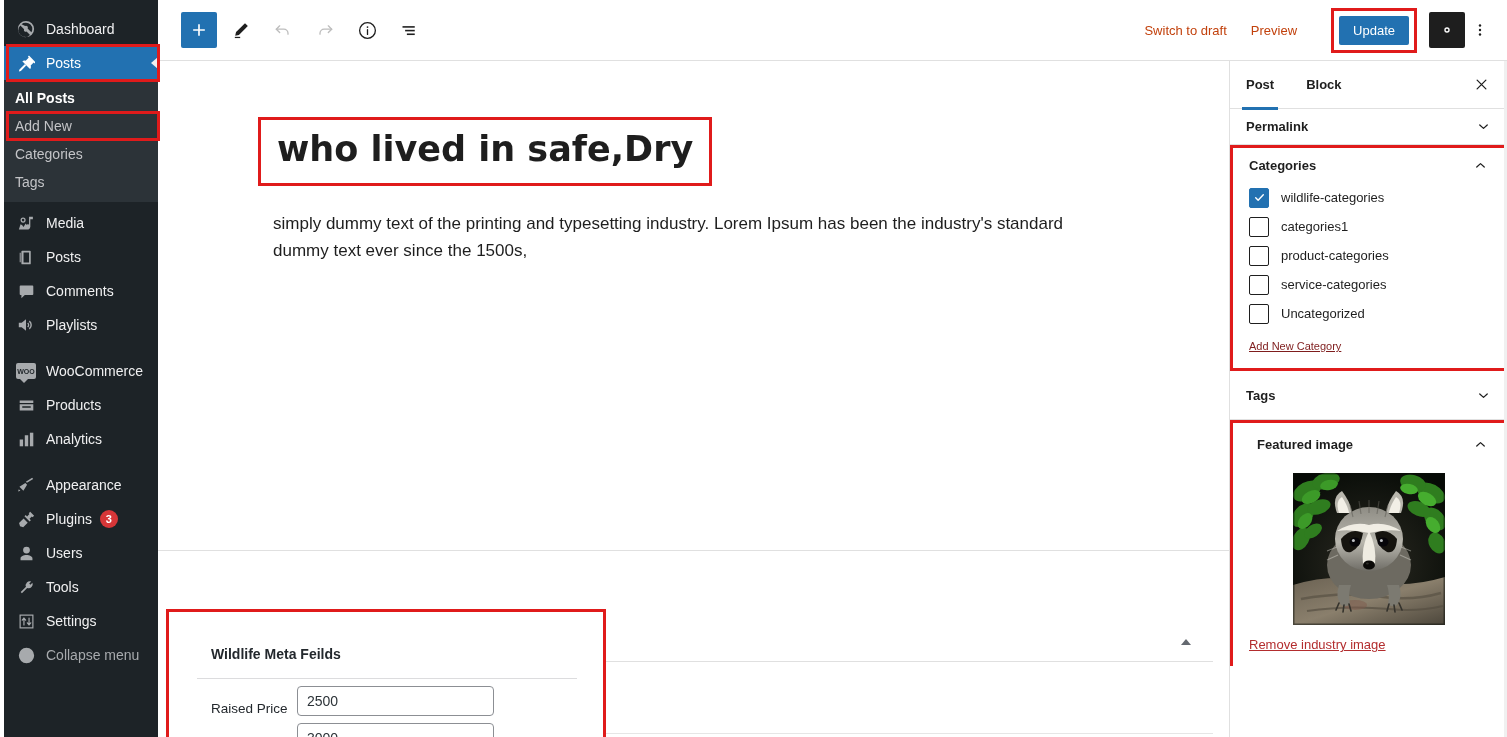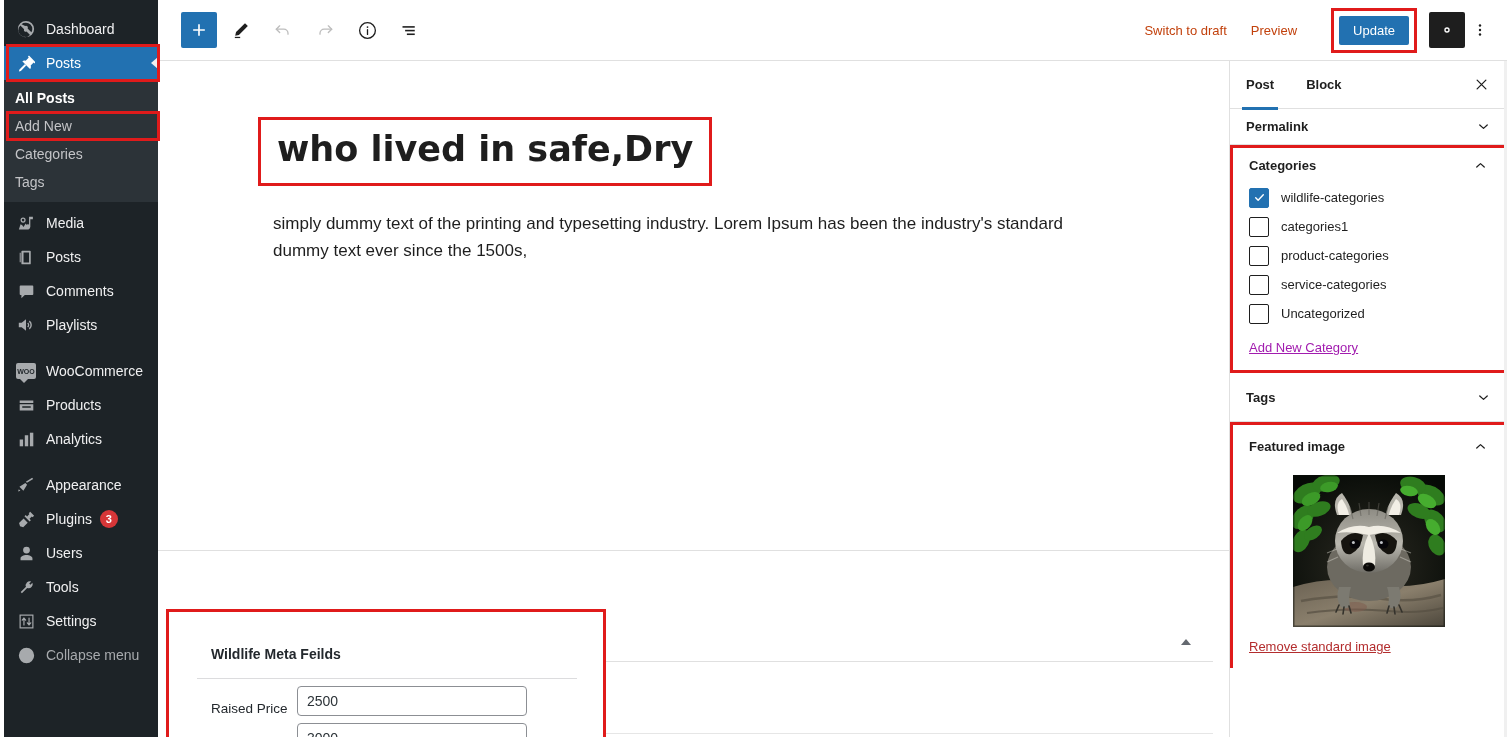--- a/index.html
+++ b/index.html
@@ -196,21 +196,21 @@
   }
   .field-row {
     display: flex; align-items: flex-end;
     padding: 7px 0 0 26px;
   }
   .field-label {
     font-size: 13.5px; color: #23282d;
     width: 86px;
   }
   .field-input {
-    width: 230px; height: 30px;
+    width: 197px; height: 30px;
     border: 1px solid #8c8f94;
     border-radius: 4px;
     padding: 0 9px;
     font-size: 14px; color: #2c3338;
     font-family: "Liberation Sans", sans-serif;
     background: #fff;
     display: flex; align-items: center;
   }
   .metabox-collapse {
     position: absolute; right: 38px; top: 88px;
@@ -284,21 +284,21 @@
     border-radius: 2px;
     background: #fff;
     margin-right: 12px;
     flex: 0 0 20px;
     display: flex; align-items: center; justify-content: center;
   }
   .cb.checked { background: #2271b1; border-color: #2271b1; }
   .cb.checked svg { display: block; }
   .cat-label { font-size: 13px; color: #1e1e1e; }
   .link-underline {
-    font-size: 13px; color: #a21caf;
+    font-size: 11px; color: #7f1d1d;
     text-decoration: underline;
     display: inline-block;
     margin-top: 12px;
   }
   .featured-thumb {
     width: 152px; height: 152px;
     margin: 8px auto 0 auto;
     display: block;
     border: 0;
   }
@@ -663,21 +663,21 @@
         <span>Tags</span>
         <span class="chev">
           <svg width="15" height="15" viewBox="0 0 24 24" fill="none" stroke="currentColor" stroke-width="2" stroke-linecap="round" stroke-linejoin="round">
               <path d="M6 9.5l6 5.5 6-5.5"></path>
             </svg>
         </span>
       </div>
     </div>
 
     <div class="panel highlight-box" style="border-bottom:none;">
-      <div class="panel-header" style="height:42px;">
+      <div class="panel-header" style="height:42px;margin-left:8px;">
         <span>Featured image</span>
         <span class="chev">
           <svg width="15" height="15" viewBox="0 0 24 24" fill="none" stroke="currentColor" stroke-width="2" stroke-linecap="round" stroke-linejoin="round">
               <path d="M6 14.5l6-5.5 6 5.5"></path>
             </svg>
         </span>
       </div>
       <div class="panel-body">
 
         <svg class="featured-thumb" viewBox="0 0 152 152" aria-label="raccoon-photo">
@@ -777,19 +777,19 @@
               <path d="M51 132 l-1 7"></path>
               <path d="M56 131 l2 7"></path>
             <path d="M106 130 l3 7"></path>
               <path d="M101 132 l1 7"></path>
               <path d="M96 131 l-2 7"></path>
           </g>
 
           <rect width="152" height="152" fill="none" stroke="#0a0d0a" stroke-width="3" opacity=".5"></rect>
         </svg>
 
-        <a class="link-remove" href="#">Remove standard image</a>
+        <a class="link-remove" href="#">Remove industry image</a>
       </div>
     </div>
   </aside>
 
   <div class="scroll-sliver"></div>
 </div>
 
 </body></html>

